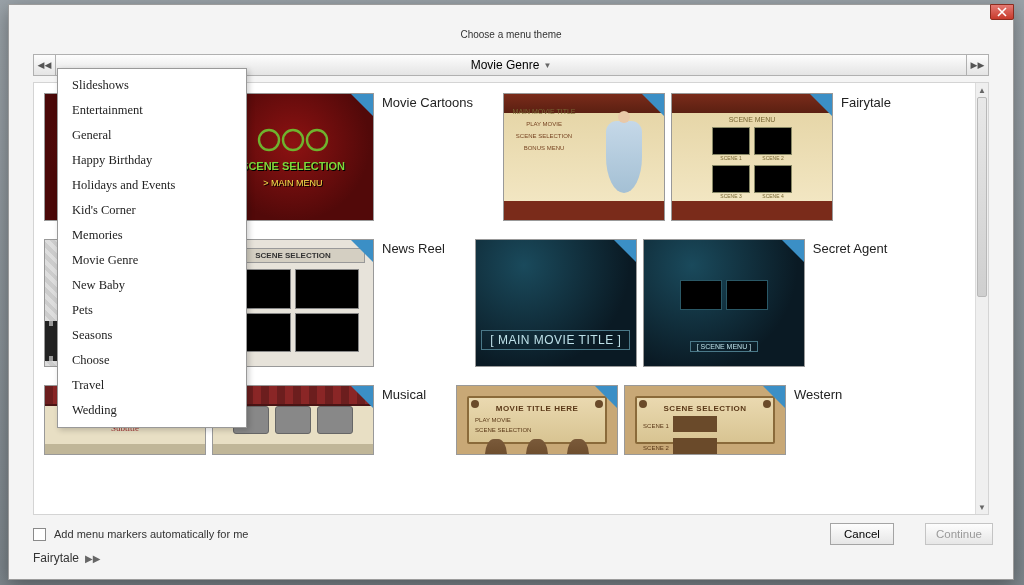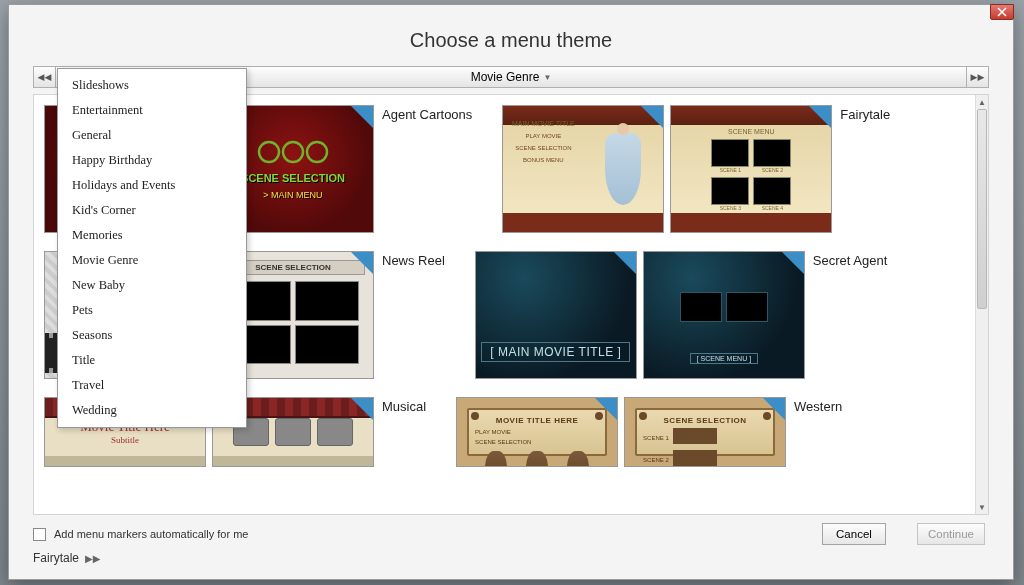--- a/index.html
+++ b/index.html
@@ -35,21 +35,21 @@
     border-radius: 0 0 2px 2px;
     color: #fff;
     display: flex; align-items: center; justify-content: center;
     font-size: 10px; font-weight: bold;
     cursor: pointer;
   }
   .close-btn svg { width: 10px; height: 10px; }
   .title-area {
     text-align: center;
     padding: 24px 0 14px 0;
-    font-size: 20px;
+    font-size: 10px;
     color: #333;
   }
   .category-bar {
     display: flex;
     align-items: stretch;
     margin: 0 24px;
     border: 1px solid #b0b0b0;
     background: linear-gradient(#fdfdfd, #e4e4e4);
     height: 22px;
   }
@@ -208,21 +208,21 @@
   .dropdown .item {
     padding: 5px 14px;
     font-size: 12.5px;
     color: #222;
     cursor: pointer;
   }
 
   .footer {
     display: flex;
     align-items: center;
-    padding: 8px 28px 6px 24px;
+    padding: 8px 20px 6px 24px;
     gap: 8px;
   }
   .checkbox {
     width: 13px; height: 13px;
     border: 1px solid #8a8a8a;
     background: #fff;
     cursor: pointer;
   }
   .footer-label { font-size: 11px; color: #333; }
   .footer-spacer { flex: 1; }
@@ -290,21 +290,21 @@
               <div class="rings" style="transform:scale(.8);">
                   <span></span>
                   <span></span>
                   <span></span>
                 </div>
               <div class="cartoon-text">SCENE SELECTION</div>
               <div class="cartoon-sub">&gt; MAIN MENU</div>
               <div class="corner"></div>
             </div>
           </div>
-          <div class="theme-label">Agent Cartoons</div>
+          <div class="theme-label">Movie Cartoons</div>
         </div>
 
         <div class="cell">
           <div class="thumb-pair">
             <div class="thumb t-fairy-a">
               <div class="book-left">
                 <div class="book-title-sm">MAIN MOVIE TITLE</div>
                 <div class="book-btn">PLAY MOVIE</div>
                 <div class="book-btn">SCENE SELECTION</div>
                 <div class="book-btn">BONUS MENU</div>
@@ -471,17 +471,17 @@
       <div class="item">Entertainment</div>
       <div class="item">General</div>
       <div class="item">Happy Birthday</div>
       <div class="item">Holidays and Events</div>
       <div class="item">Kid's Corner</div>
       <div class="item">Memories</div>
       <div class="item">Movie Genre</div>
       <div class="item">New Baby</div>
       <div class="item">Pets</div>
       <div class="item">Seasons</div>
-      <div class="item">Title</div>
+      <div class="item">Choose</div>
       <div class="item">Travel</div>
       <div class="item">Wedding</div>
     </div>
 </div>
 
 </body></html>

